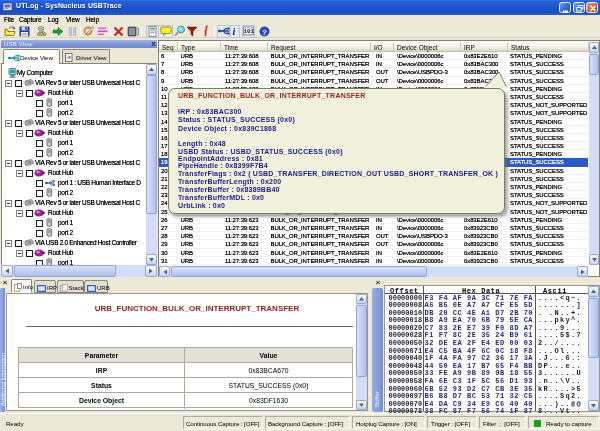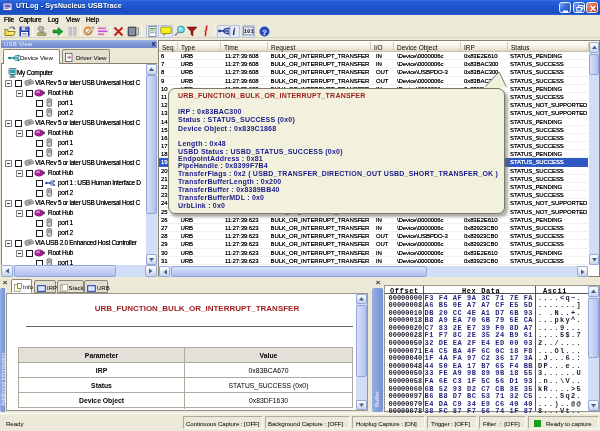--- a/index.html
+++ b/index.html
@@ -858,21 +858,21 @@
         <span class="hxd">F3 F4 AF 9A 3C 71 7E FA</span>
         <span class="hxa">....&lt;q~.</span>
       </div>
 <div class="hxr">
         <span class="hxo">00000008</span>
         <span class="hxd">A6 B5 0E A7 A7 CF E5 5D</span>
         <span class="hxa">.......]</span>
       </div>
 <div class="hxr">
         <span class="hxo">00000010</span>
-        <span class="hxd">DB 20 CC 4E A1 D7 6B 93</span>
+        <span class="hxd">DB 20 CC 4E A1 D7 2B 70</span>
         <span class="hxa">. .N..+.</span>
       </div>
 <div class="hxr">
         <span class="hxo">00000018</span>
         <span class="hxd">B8 A9 EA 70 6B 79 5E CA</span>
         <span class="hxa">...pky^.</span>
       </div>
 <div class="hxr">
         <span class="hxo">00000020</span>
         <span class="hxd">C7 83 2E E7 39 F0 8D A7</span>

